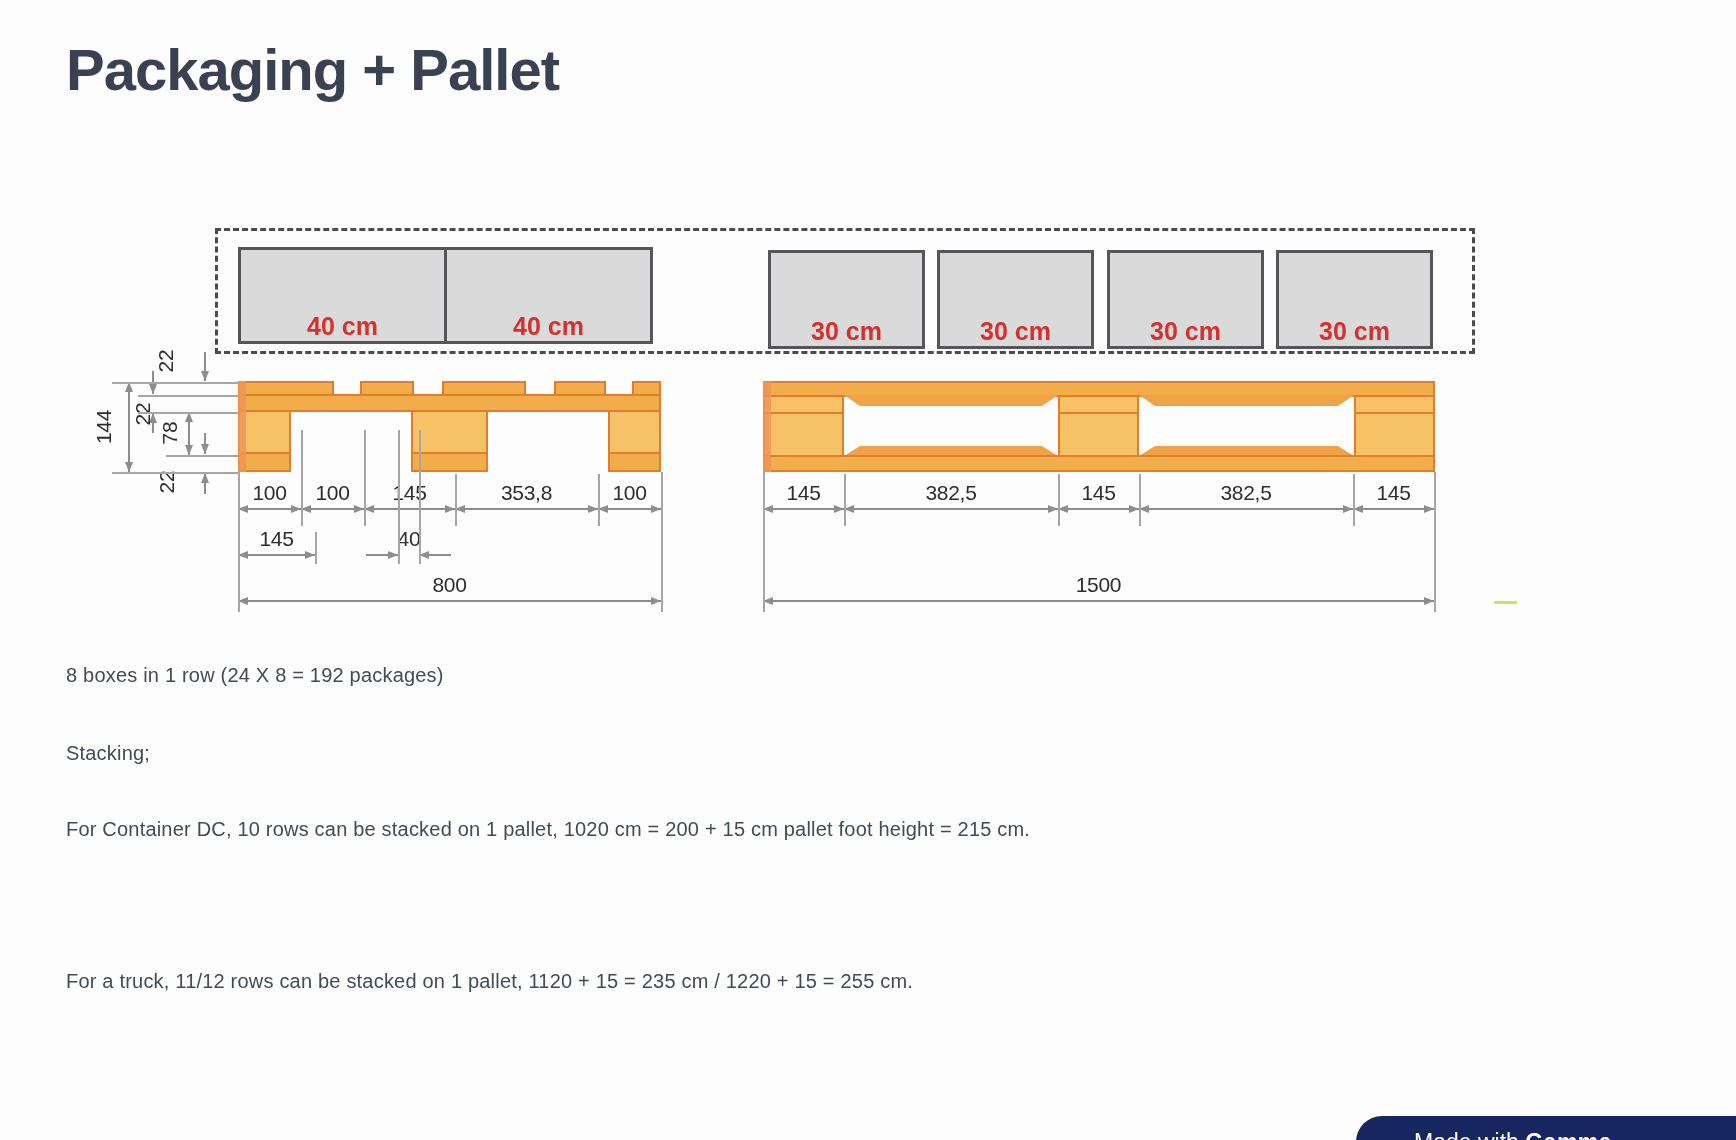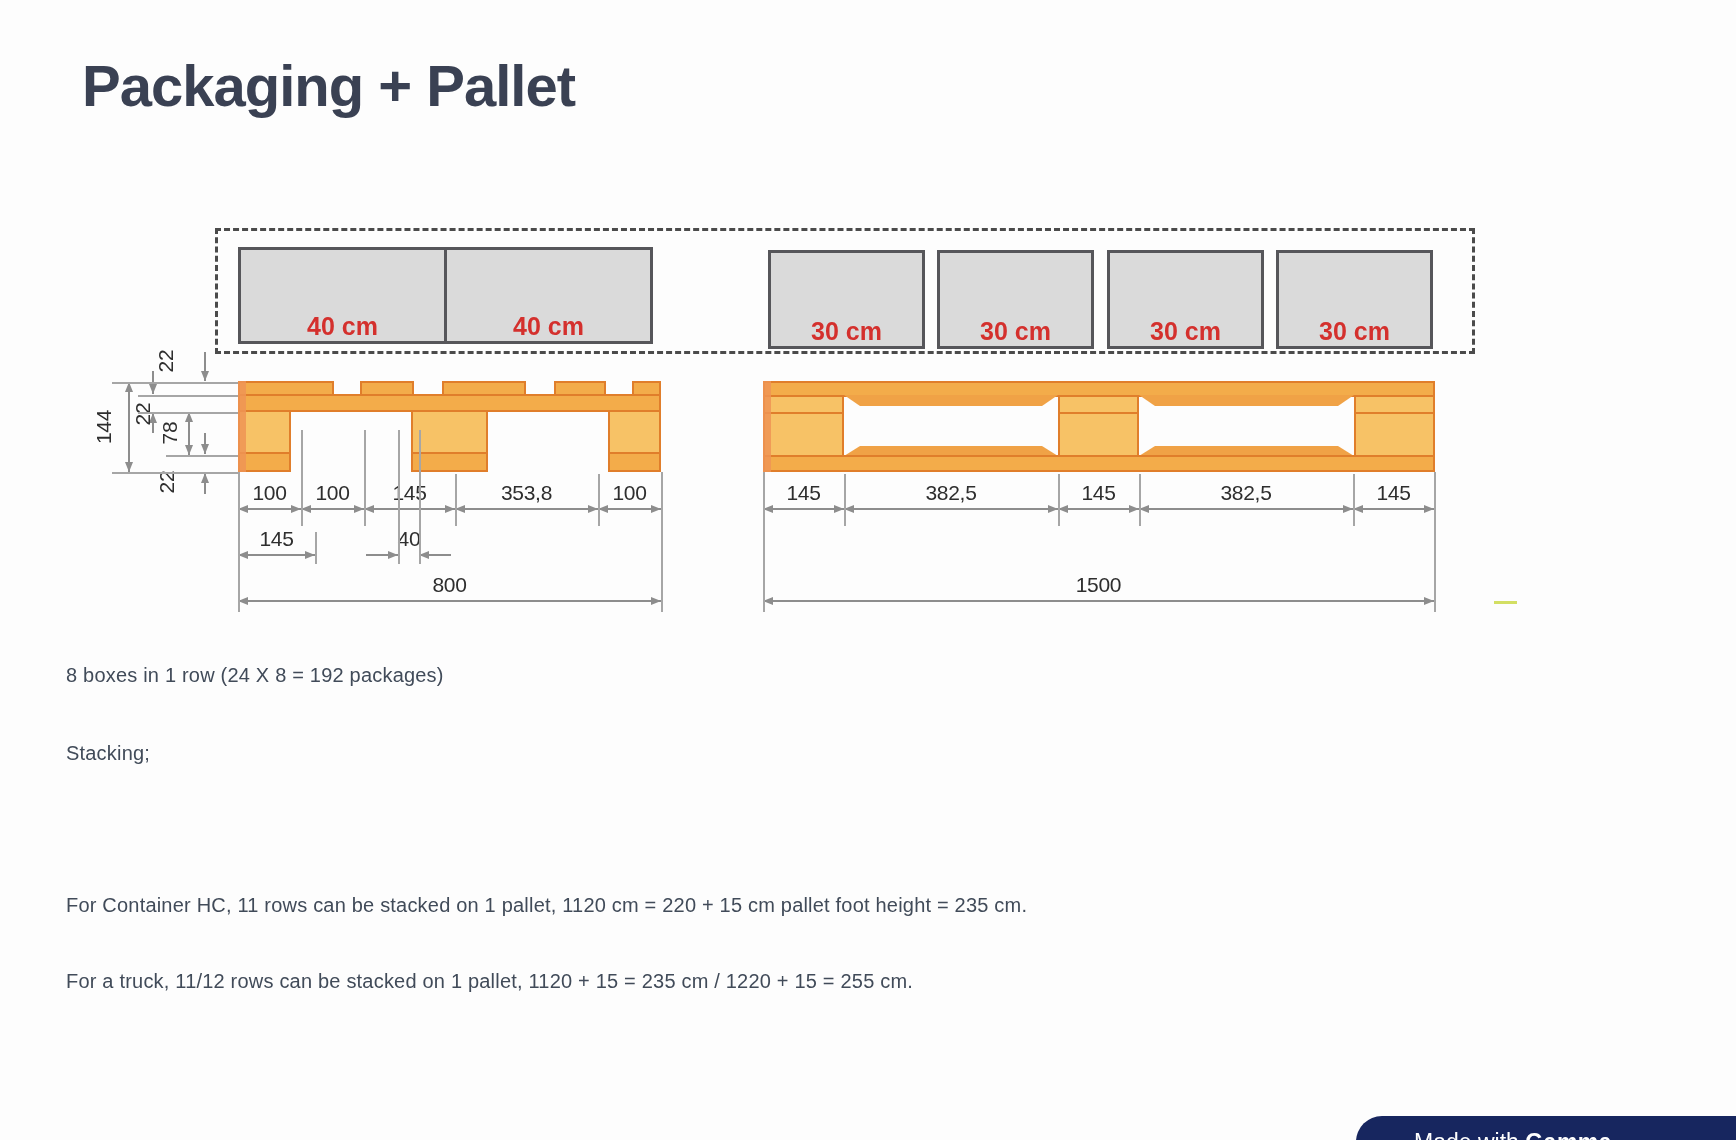--- a/index.html
+++ b/index.html
@@ -1,18 +1,18 @@
 <!DOCTYPE html>
 <html><head>
 <meta charset="utf-8">
 <style>
   html,body{margin:0;padding:0;}
   body{background:#e9e9e9;font-family:"Liberation Sans",sans-serif;}
   .page{position:relative;width:1736px;height:1140px;background:#fdfdfd;overflow:hidden;}
-  .page-title{position:absolute;left:66px;top:36px;margin:16px;font-size:58px;font-weight:800;
+  .page-title{position:absolute;left:66px;top:36px;margin:0;font-size:58px;font-weight:800;
     letter-spacing:-1px;color:#3a4153;}
   
   .dashed-outline{position:absolute;left:215px;top:228px;width:1254px;height:120px;
     border:3px dashed #4b4b4b;background:transparent;}
   .pkgbox{position:absolute;background:#dadada;border:3px solid #56565a;display:flex;
     align-items:flex-end;justify-content:center;color:#d4302d;font-size:25px;font-weight:600;}
   
   .pp{position:absolute;box-sizing:border-box;}
   .p-mid{background:#f3ac4a;border:2px solid #e07e2b;}
   .p-light{background:#f7c266;border:2px solid #e07e2b;}
@@ -195,21 +195,21 @@
         <div class="hextl" style="left: 138px; top: 412px; width: 100px;"></div>
         <div class="hextl" style="left: 166px; top: 455px; width: 72px;"></div>
         <div class="hextl" style="left: 112px; top: 472px; width: 126px;"></div>
       </div>
 
     <div class="green-dash"></div>
   </div>
 
   <p class="para" style="top:664px;">8 boxes in 1 row (24 X 8 = 192 packages)</p>
   <p class="para" style="top:742px;">Stacking;</p>
-  <p class="para" style="top:894px;">For Container HC, 11 rows can be stacked on 1 pallet, 1120 cm = 220 + 15 cm pallet foot height = 235 cm.</p>
+  <p class="para" style="top:818px;">For Container DC, 10 rows can be stacked on 1 pallet, 1020 cm = 200 + 15 cm pallet foot height = 215 cm.</p>
   <p class="para" style="top:970px;">For a truck, 11/12 rows can be stacked on 1 pallet, 1120 + 15 = 235 cm / 1220 + 15 = 255 cm.</p>
 
   <div class="made-badge">
     <span>Made with</span>
     <b>Gamma</b>
   </div>
 
 </div>
 
 </body></html>

